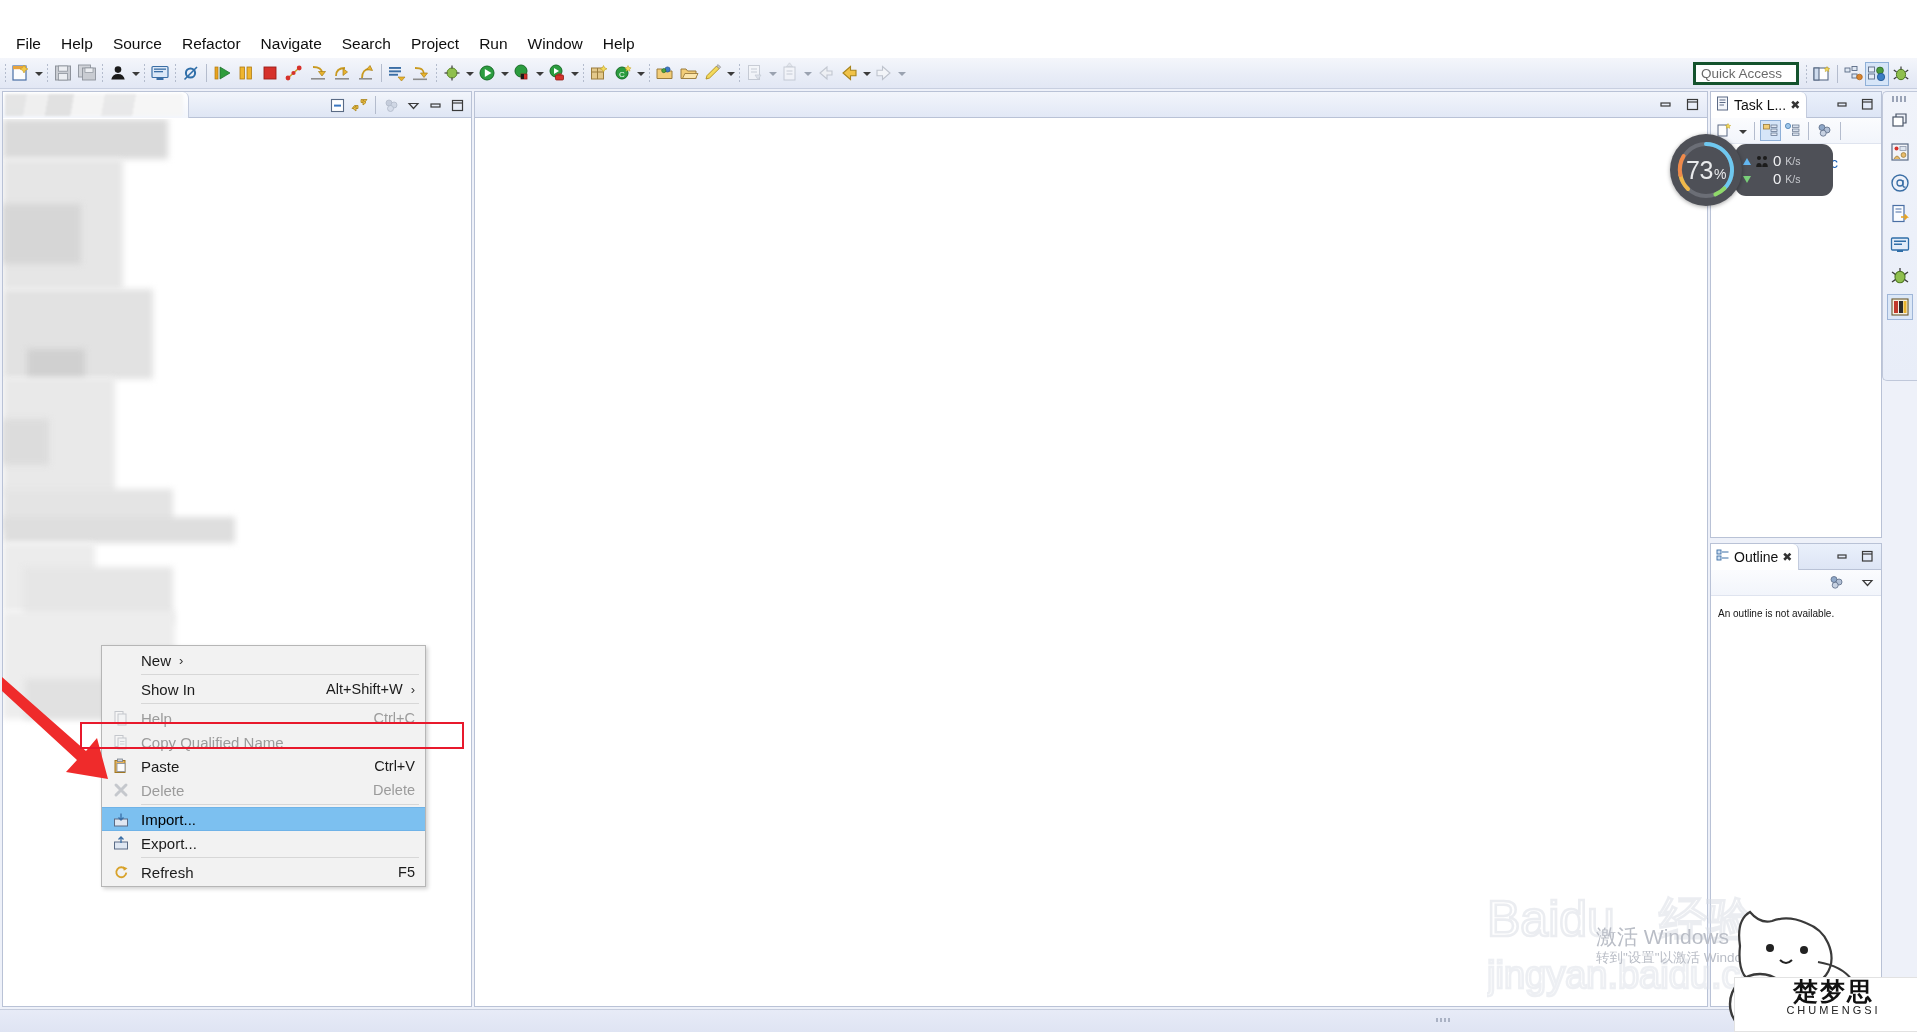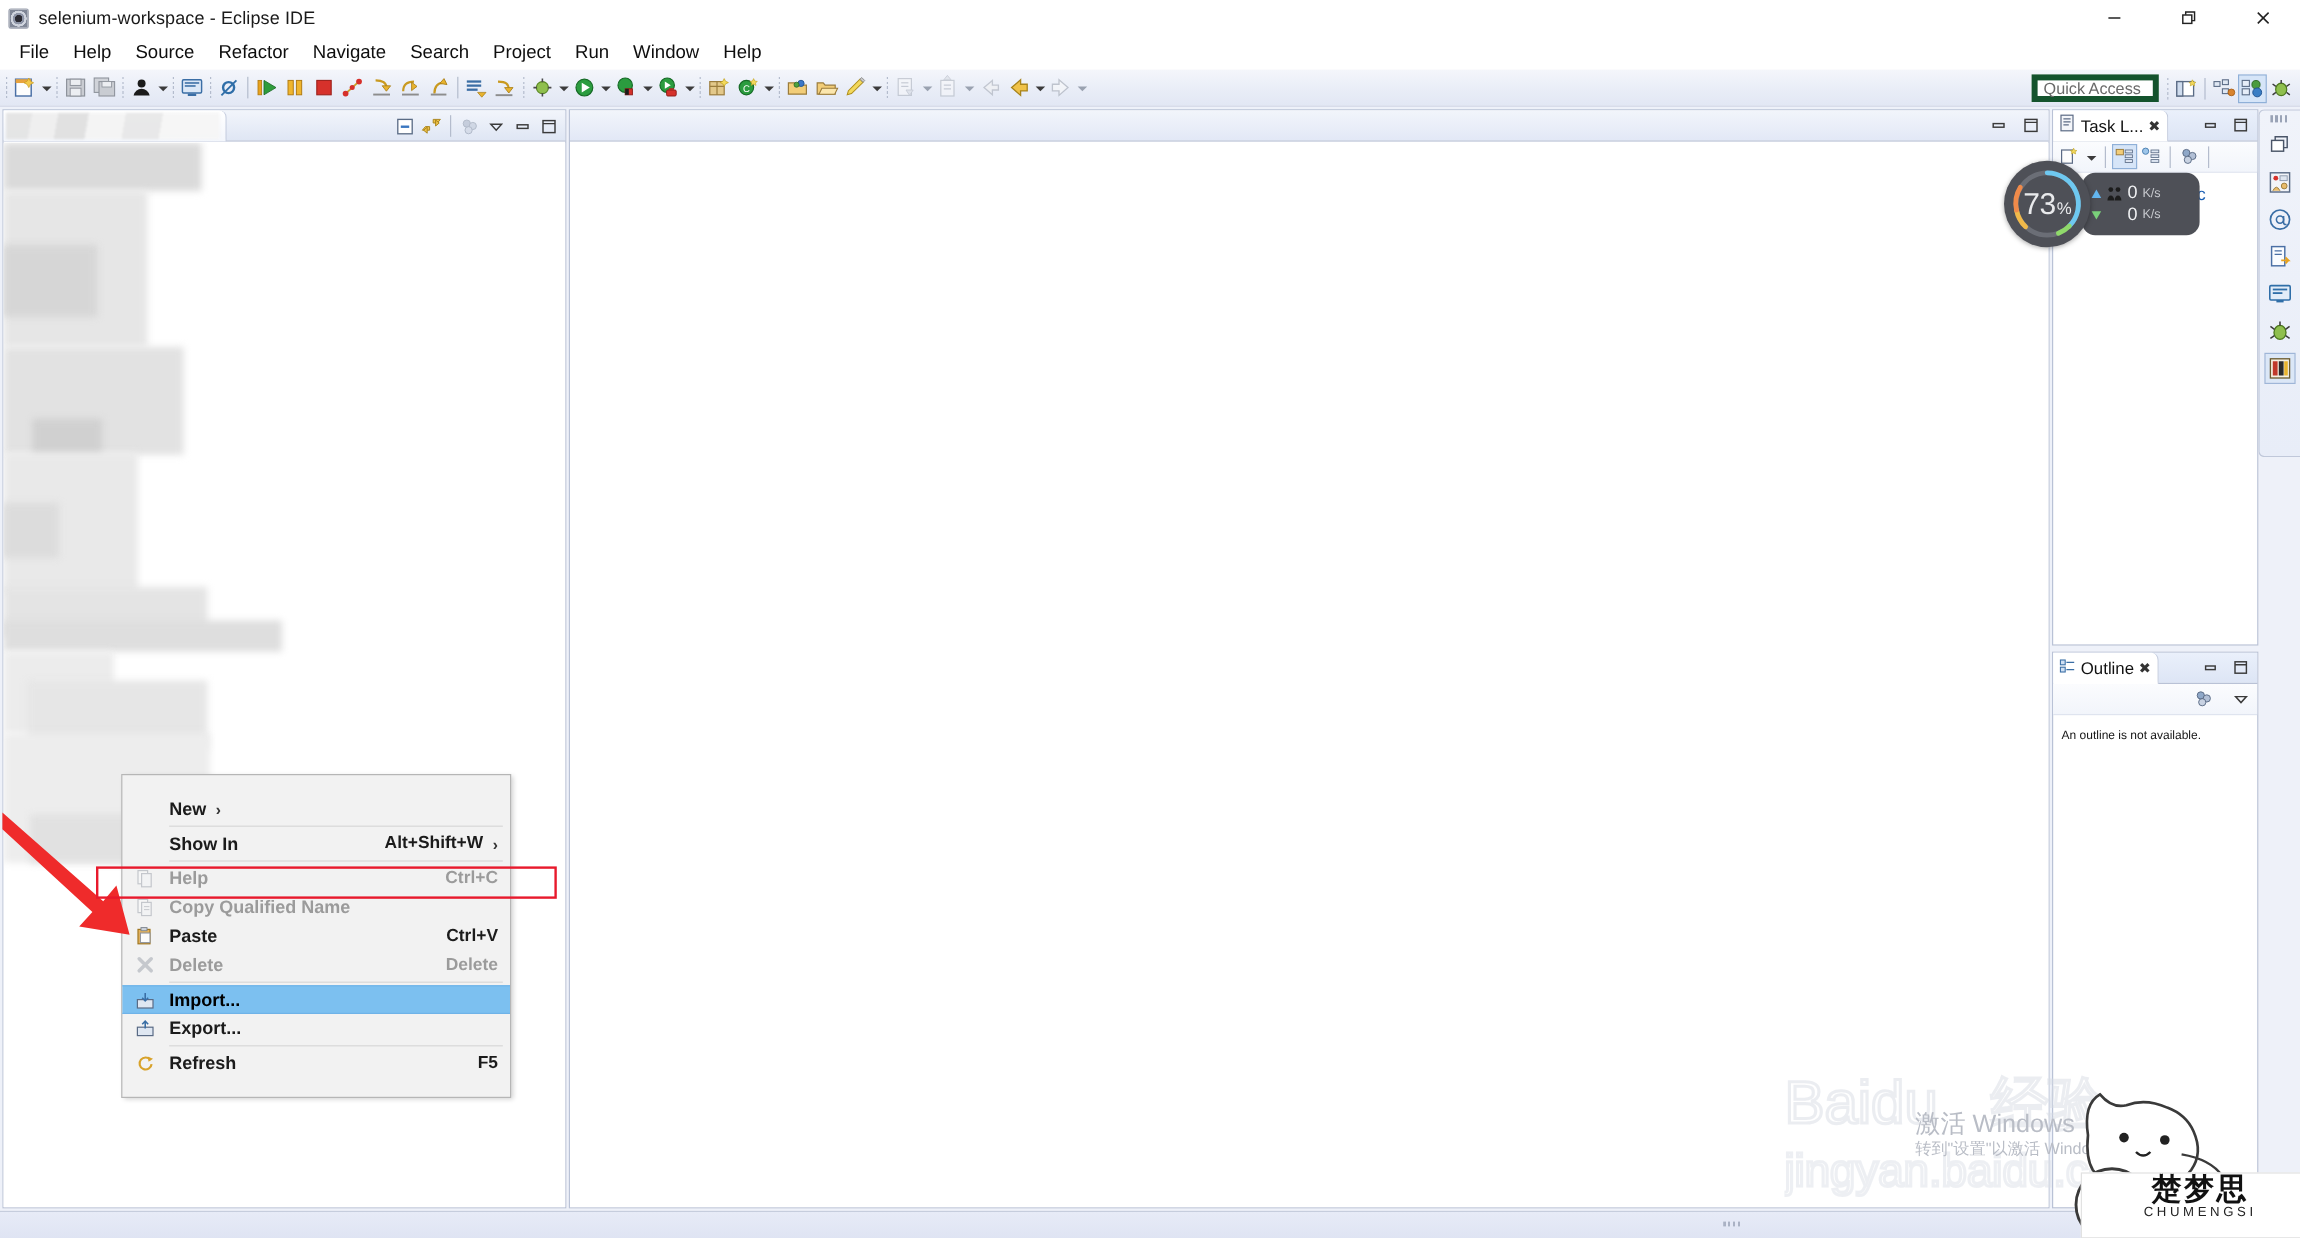--- a/index.html
+++ b/index.html
@@ -61,21 +61,21 @@
     width:7px;height:22px;flex:0 0 auto;position:relative;
   }
   .tb-sep::after{
     content:"";position:absolute;left:3px;top:2px;width:1px;height:18px;
     background:repeating-linear-gradient(to bottom,#b4bccd 0 2px,transparent 2px 4px);
   }
   .tb-sep.solid::after{ background:#b4bccd; }
 
   .quick-access{
     position:absolute; right:118px; top:62px;
-    width:106px;height:23px;background:#fff;border:5px solid #14532d;
+    width:106px;height:23px;background:#fff;border:3px solid #14532d;
     font-size:13.5px;color:#6a6a6a;display:flex;align-items:center;padding-left:5px;
   }
   .tb-right{
     position:absolute; right:4px; top:60px; height:27px; display:flex; align-items:center;
   }
 
   
   .workbench{ position:absolute; left:0; top:89px; width:1917px; height:920px; background:#eef1f9; }
 
   
@@ -177,21 +177,21 @@
   .status-grip{
     position:absolute;left:1436px;top:8px;width:14px;height:4px;
     background:repeating-linear-gradient(to right,#aab2c4 0 2px,transparent 2px 4px);
   }
 
   
   .ctxmenu{
     position:absolute; left:101px; top:645px; width:325px;
     background:#f2f2f2; border:1px solid #b6b6b6;
     box-shadow:2px 2px 4px rgba(0,0,0,.18);
-    padding:16px 0; z-index:60;font-weight:bold;
+    padding:2px 0; z-index:60;
   }
   .ctx-item{
     position:relative;height:24px;display:flex;align-items:center;
     font-size:15px;color:#1b1b1b;padding-left:39px;padding-right:10px;
   }
   .ctx-item.disabled{ color:#9b9b9b; }
   .ctx-item.selected{
     background:#7cc0f0;
     border-top:1px solid #6fb3e8;border-bottom:1px solid #6fb3e8;
     color:#000;
@@ -251,43 +251,20 @@
     display:flex;flex-direction:column;align-items:center;margin-left:16px;
   }
   .cm-cn{ font-size:25px;color:#111;letter-spacing:2px;line-height:26px;font-weight:bold; }
   .cm-en{ font-size:11px;color:#222;letter-spacing:3px; }
 </style>
 </head>
 <body>
 
 <div id="app">
 
-  <div class="titlebar">
-    <div class="title-icon"></div>
-    <div class="title-text">selenium-workspace - Eclipse IDE</div>
-    <div class="win-controls">
-      <div class="win-btn">
-        <svg width="14" height="14" viewBox="0 0 14 14">
-            <line x1="2" y1="7" x2="12" y2="7" stroke="#222" stroke-width="1.2"></line>
-          </svg>
-      </div>
-      <div class="win-btn">
-        <svg width="14" height="14" viewBox="0 0 14 14">
-          <rect x="2" y="4.5" width="7.5" height="7" fill="none" stroke="#222" stroke-width="1.2"></rect>
-          <polyline points="4.4,4.3 4.4,2 11.8,2 11.8,9.2 9.7,9.2" fill="none" stroke="#222" stroke-width="1.2"></polyline>
-        </svg>
-      </div>
-      <div class="win-btn close">
-        <svg width="14" height="14" viewBox="0 0 14 14">
-          <line x1="2.5" y1="2.5" x2="11.5" y2="11.5" stroke="#222" stroke-width="1.3"></line>
-          <line x1="11.5" y1="2.5" x2="2.5" y2="11.5" stroke="#222" stroke-width="1.3"></line>
-        </svg>
-      </div>
-    </div>
-  </div>
 
   <div class="menubar">
     <div class="menu-item">File</div>
     <div class="menu-item">Help</div>
     <div class="menu-item">Source</div>
     <div class="menu-item">Refactor</div>
     <div class="menu-item">Navigate</div>
     <div class="menu-item">Search</div>
     <div class="menu-item">Project</div>
     <div class="menu-item">Run</div>

